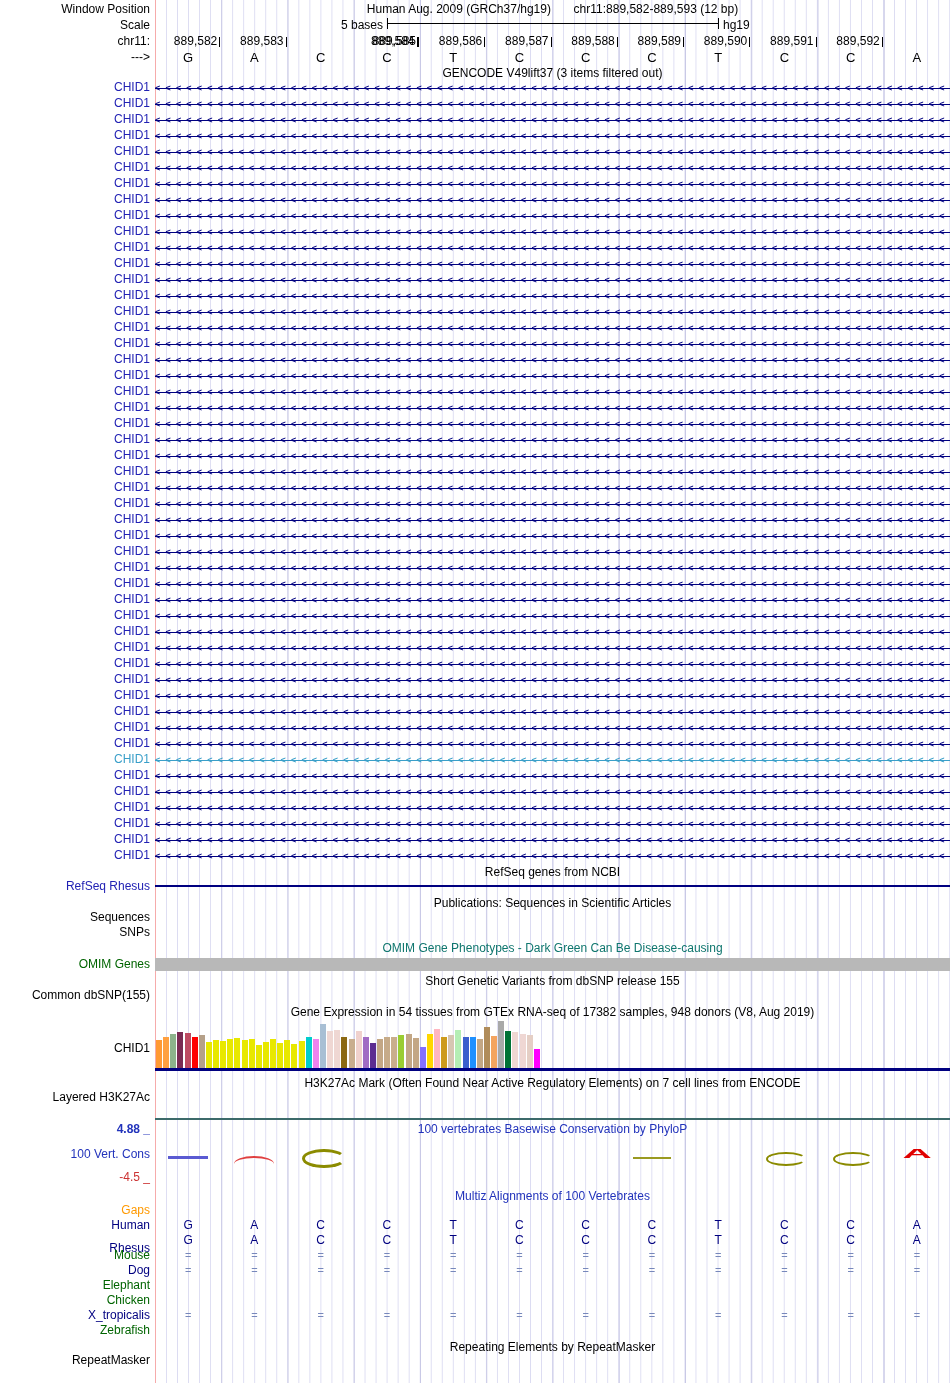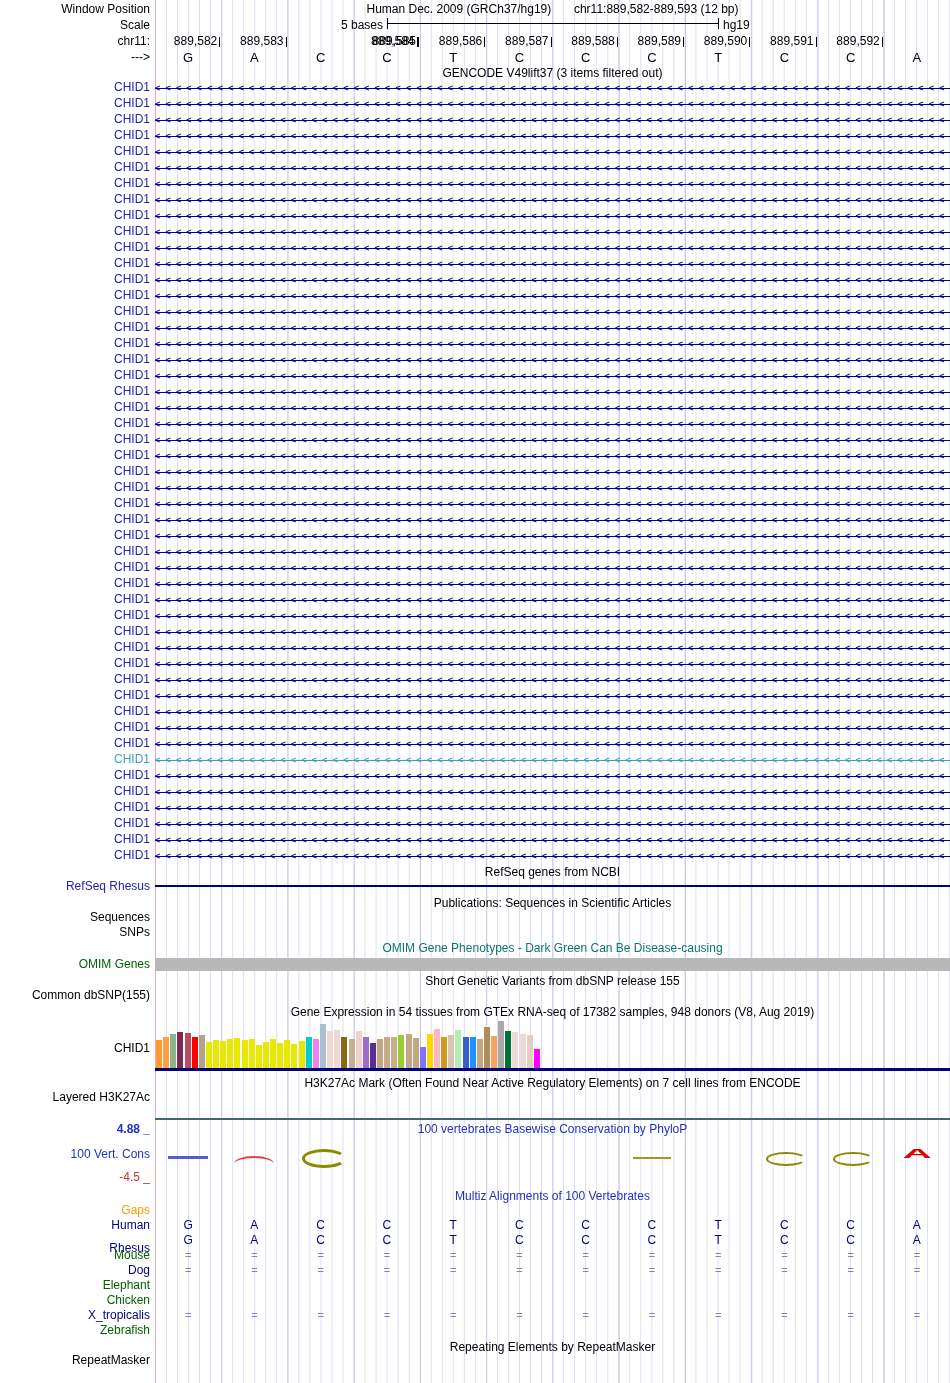--- a/index.html
+++ b/index.html
@@ -32,21 +32,21 @@
   .pmark.aglyph span{display:inline-block;transform:scaleX(2.9) scaleY(0.85);}
 </style>
 </head>
 <body>
 
 <div id="root">
   <div id="gridlayer"></div>
 
   <div class="gutter-label" style="top:2px;">Window Position</div>
   <div class="track-center" style="top:2px;">
-    <span>Human Dec. 2009 (GRCh37/hg19)</span>
+    <span>Human Aug. 2009 (GRCh37/hg19)</span>
     <span style="display:inline-block;width:16px;"></span>
     <span>chr11:889,582-889,593 (12 bp)</span>
   </div>
 
   <div class="gutter-label" style="top:18px;">Scale</div>
   <div class="abs" style="left:155px;top:18px;width:228px;text-align:right;height:15px;line-height:15px;">5 bases</div>
   <div class="scaleline" style="left:387px;width:330px;">
       <i></i>
     </div>
   <div class="abs" style="left:723px;top:18px;height:15px;line-height:15px;">hg19</div>

